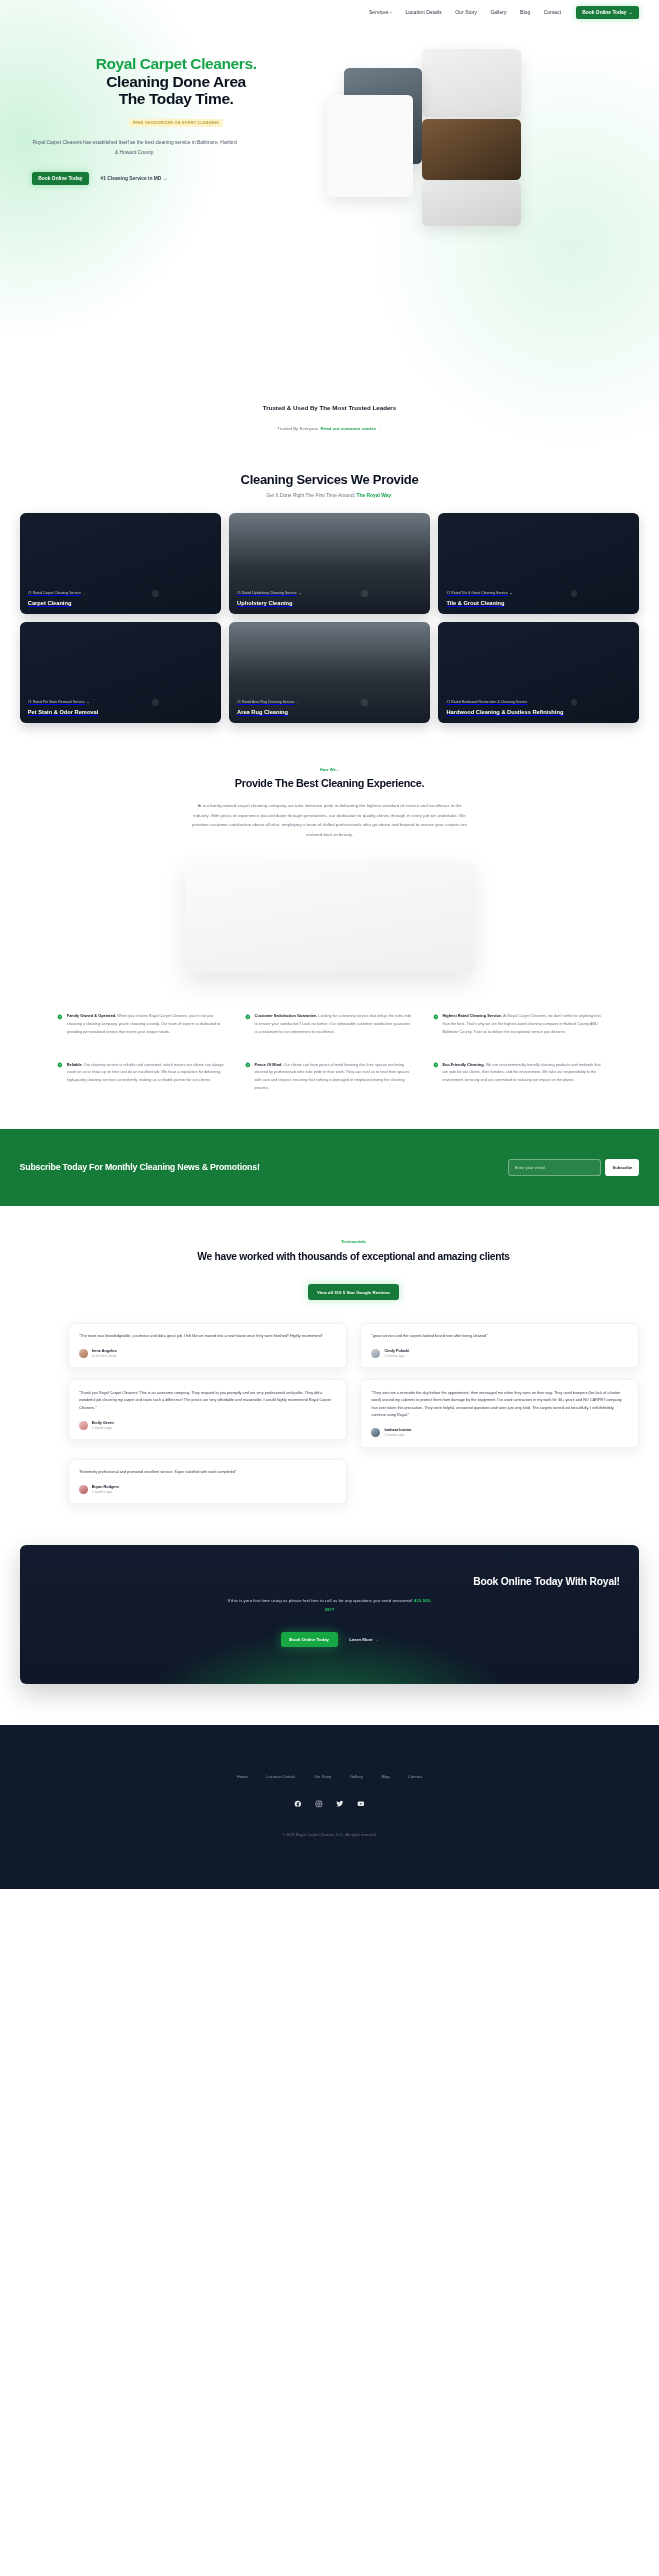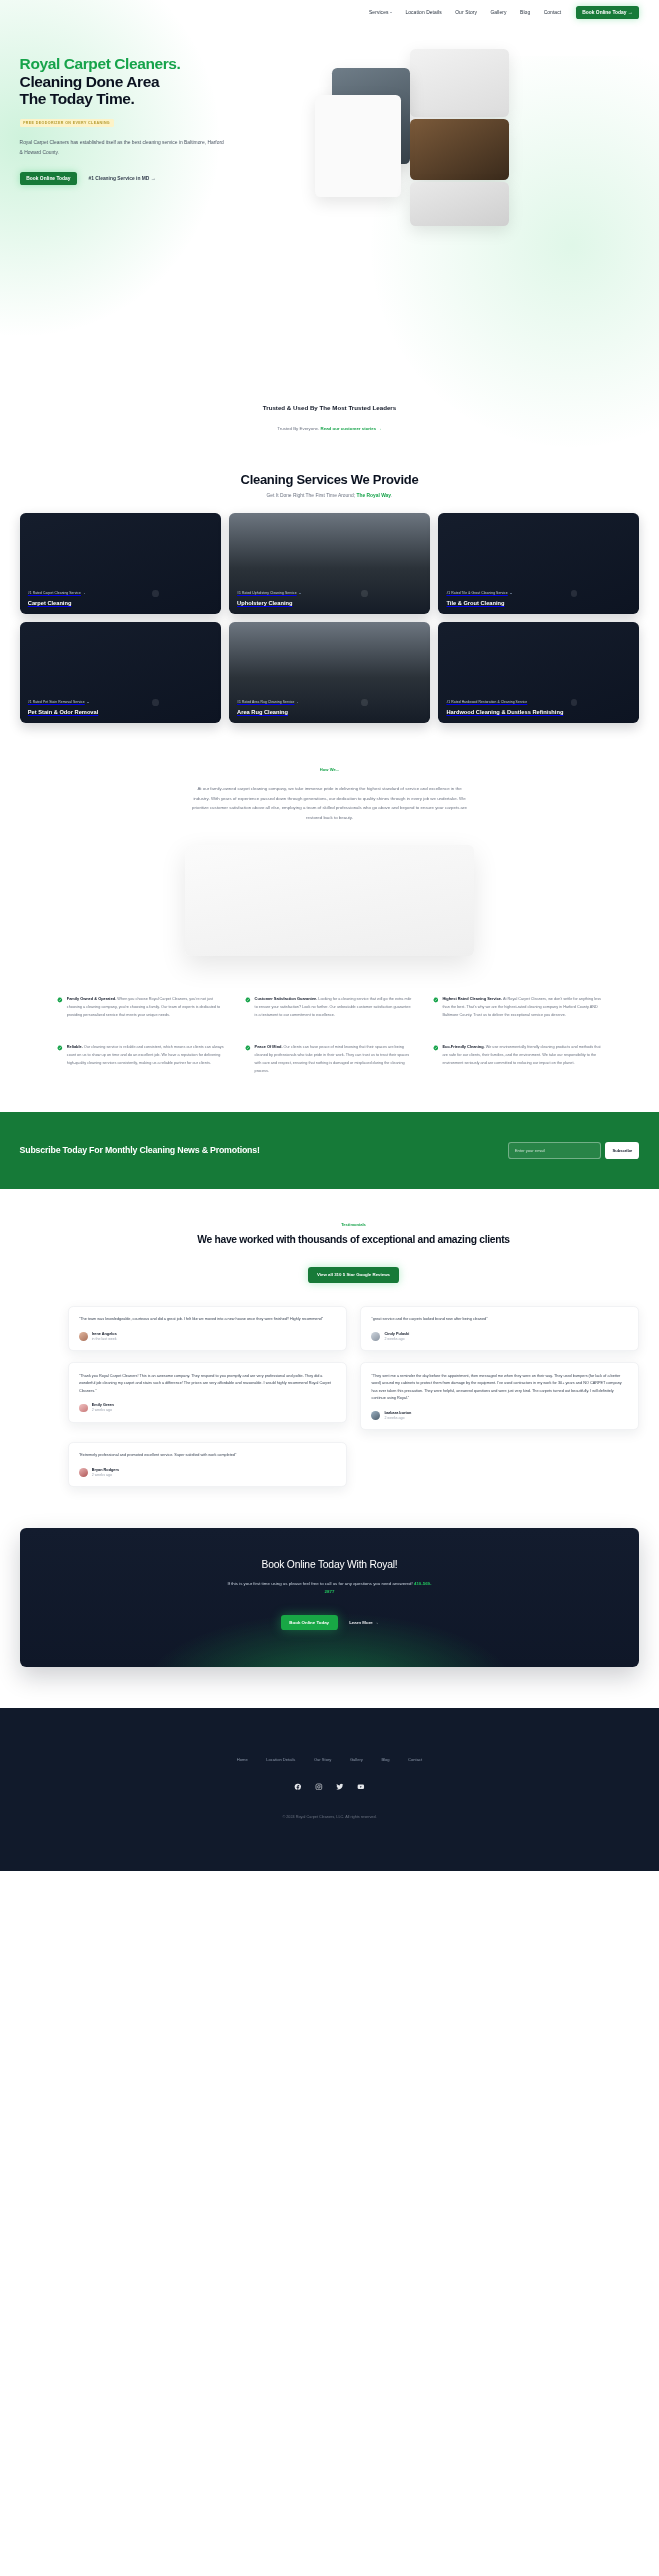--- a/index.html
+++ b/index.html
@@ -24,21 +24,21 @@
   }
   .chev { width:0;height:0;border-left:1.5px solid transparent;border-right:1.5px solid transparent;border-top:1.8px solid #6b7280; display:inline-block; }
   .btn-green {
     background:#177a38; color:#fff; font-size:4.9px; font-weight:600;
     padding:4.1px 6.7px; border-radius:2.6px; border:none; text-decoration:none;
     display:inline-flex; align-items:center; gap:2.1px; white-space:nowrap;
     box-shadow:0 0 7.2px rgba(34,197,94,.35);
   }
 
   
-  .hero { position:relative; padding:23px 0 0 0; min-height:361px; }
+  .hero { position:relative; padding:23px 0 0 12px; min-height:361px;text-align:center; }
   .hero-bg-green {
     position:absolute; left:-134px; top:-62px; width:392px; height:392px;
     background:radial-gradient(circle at 40% 45%, rgba(34,197,94,.22), rgba(34,197,94,0) 62%);
     pointer-events:none;
   }
   .hero-bg-green2 {
     position:absolute; right:-103px; top:31px; width:422px; height:422px;
     background:radial-gradient(circle at 55% 45%, rgba(34,197,94,.14), rgba(34,197,94,0) 62%);
     pointer-events:none;
   }
@@ -169,21 +169,21 @@
 
   
   .cta-wrap { padding:5.2px 19.6px 41px; }
   .cta {
     border-radius:6.2px; padding:31px 19.6px 37px; text-align:center;
     background:
       radial-gradient(ellipse 268px 113px at 50% 118%, rgba(22,163,74,.55), rgba(22,163,74,0) 70%),
       linear-gradient(180deg,#131c2e,#0f1728);
     box-shadow:0 9.3px 25px rgba(10,15,30,.20);
   }
-  .cta-title { font-size:10.3px; font-weight:400; color:#fff; letter-spacing:-0.2px; }
+  .cta-title { font-size:10.3px; font-weight:700; color:#fff; letter-spacing:-0.2px;text-align:right; }
   .cta-sub { margin:9.3px auto 0; max-width:206px; font-size:4.4px; line-height:2.0; color:#cbd5e1; }
   .cta-sub b { color:#22c55e; }
   .cta-actions { margin-top:17.5px; display:flex; justify-content:center; align-items:center; gap:11.3px; }
   .btn-bright { background:#18a745; color:#fff; font-size:4.4px; font-weight:600; padding:5.2px 8.8px; border-radius:3.1px; text-decoration:none; box-shadow:0 0 10.3px rgba(34,197,94,.45); }
   .cta-link { color:#e5e7eb; font-size:4.4px; font-weight:600; text-decoration:none; }
 
   
   .footer { background:#111a2b; padding:49px 19.6px 52px; text-align:center; }
   .f-links { display:flex; justify-content:center; gap:18.5px; }
   .f-link { font-size:4.1px; color:#8b96a8; text-decoration:none; }
@@ -298,20 +298,21 @@
         <div class="svc-eyebrow">
             <span>#1 Rated Hardwood Restoration &amp; Cleaning Service</span>
           </div>
         <div class="svc-name">Hardwood Cleaning &amp; Dustless Refinishing</div>
       </a>
     </div>
   </section>
 
   <section class="exp">
     <div class="exp-eyebrow">How We...</div>
+    <h2 class="exp-title">Provide The Best Cleaning Experience.</h2>
     <p class="exp-body">At our family-owned carpet cleaning company, we take immense pride in delivering the highest standard of service and excellence in the industry. With years of experience passed down through generations, our dedication to quality shines through in every job we undertake. We prioritize customer satisfaction above all else, employing a team of skilled professionals who go above and beyond to ensure your carpets are restored back to beauty.</p>
     <div class="exp-photo"></div>
   </section>
 
   <section class="feat-wrap">
     <div class="feat-grid">
       <div class="feat">
         <span class="feat-ico"><svg width="5.7" height="5.7" viewBox="0 0 20 20">
               <path fill="#16a34a" d="M10 .8l2.2 2 3 .1.8 2.9 2.4 1.8-1.1 2.8 1.1 2.8-2.4 1.8-.8 2.9-3 .1-2.2 2-2.2-2-3-.1-.8-2.9L1.6 13.2 2.7 10.4 1.6 7.6 4 5.8l.8-2.9 3-.1z"></path>
               <path fill="#fff" d="M8.9 13.2L6 10.4l1.1-1.1 1.8 1.7 4-4.1 1.2 1.2z"></path>

